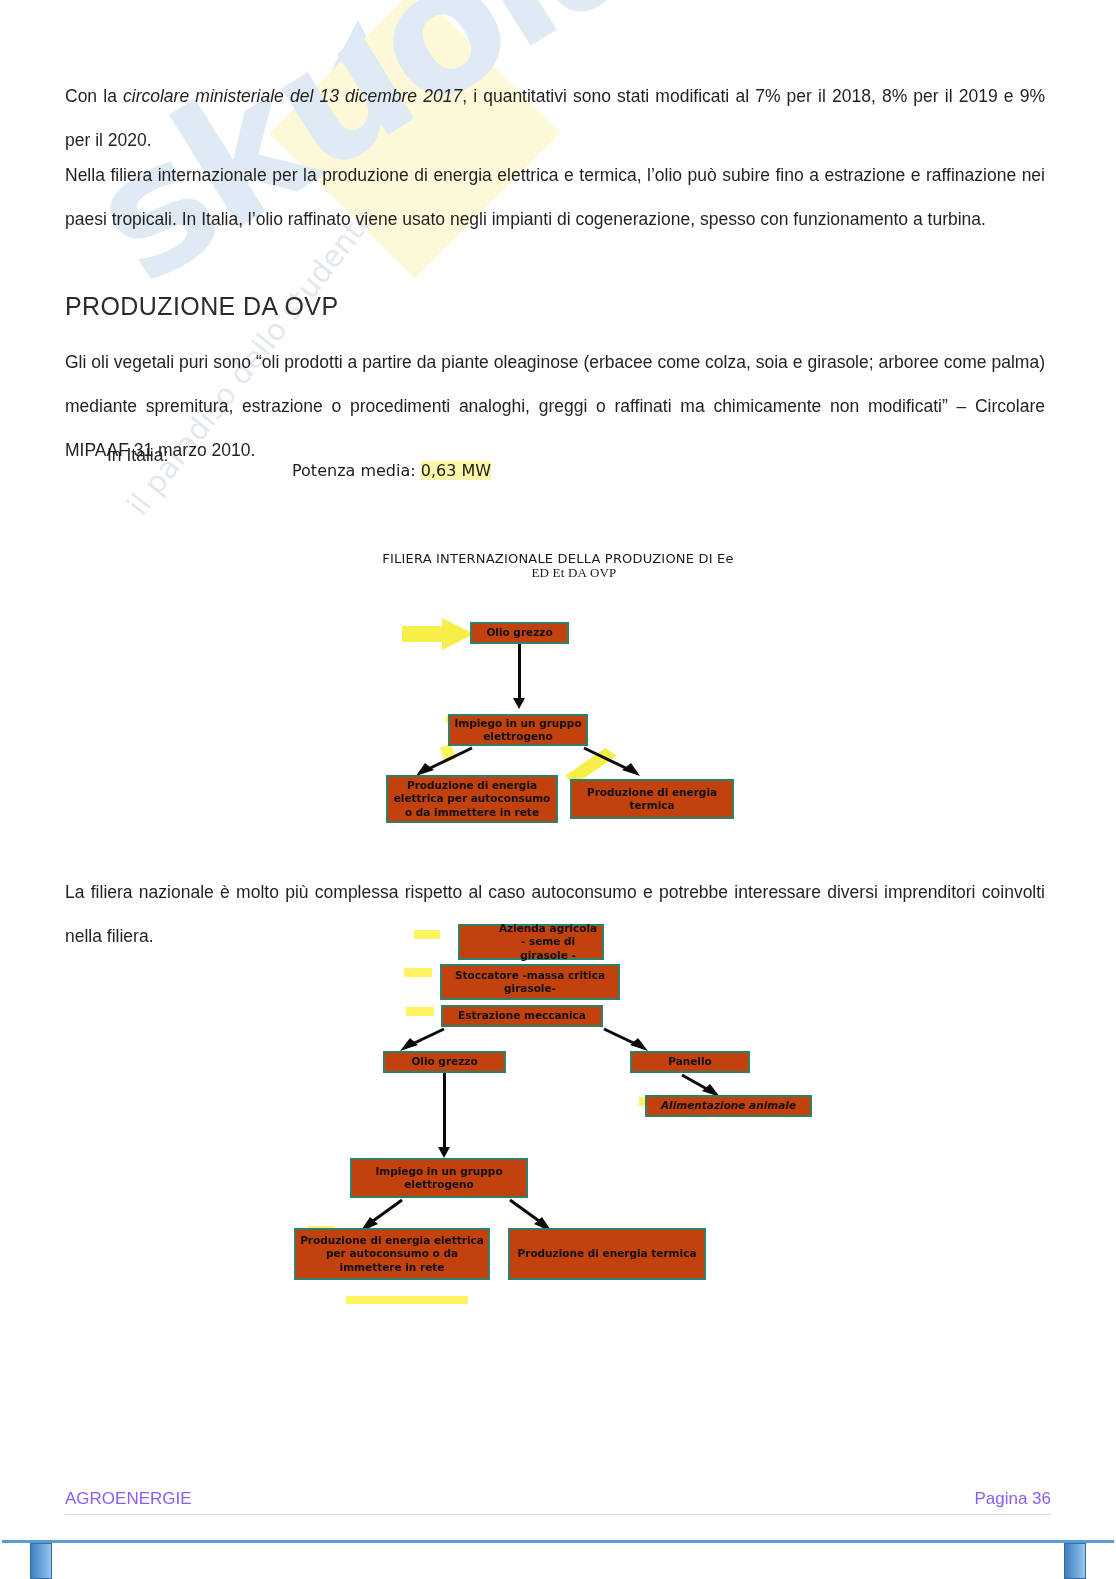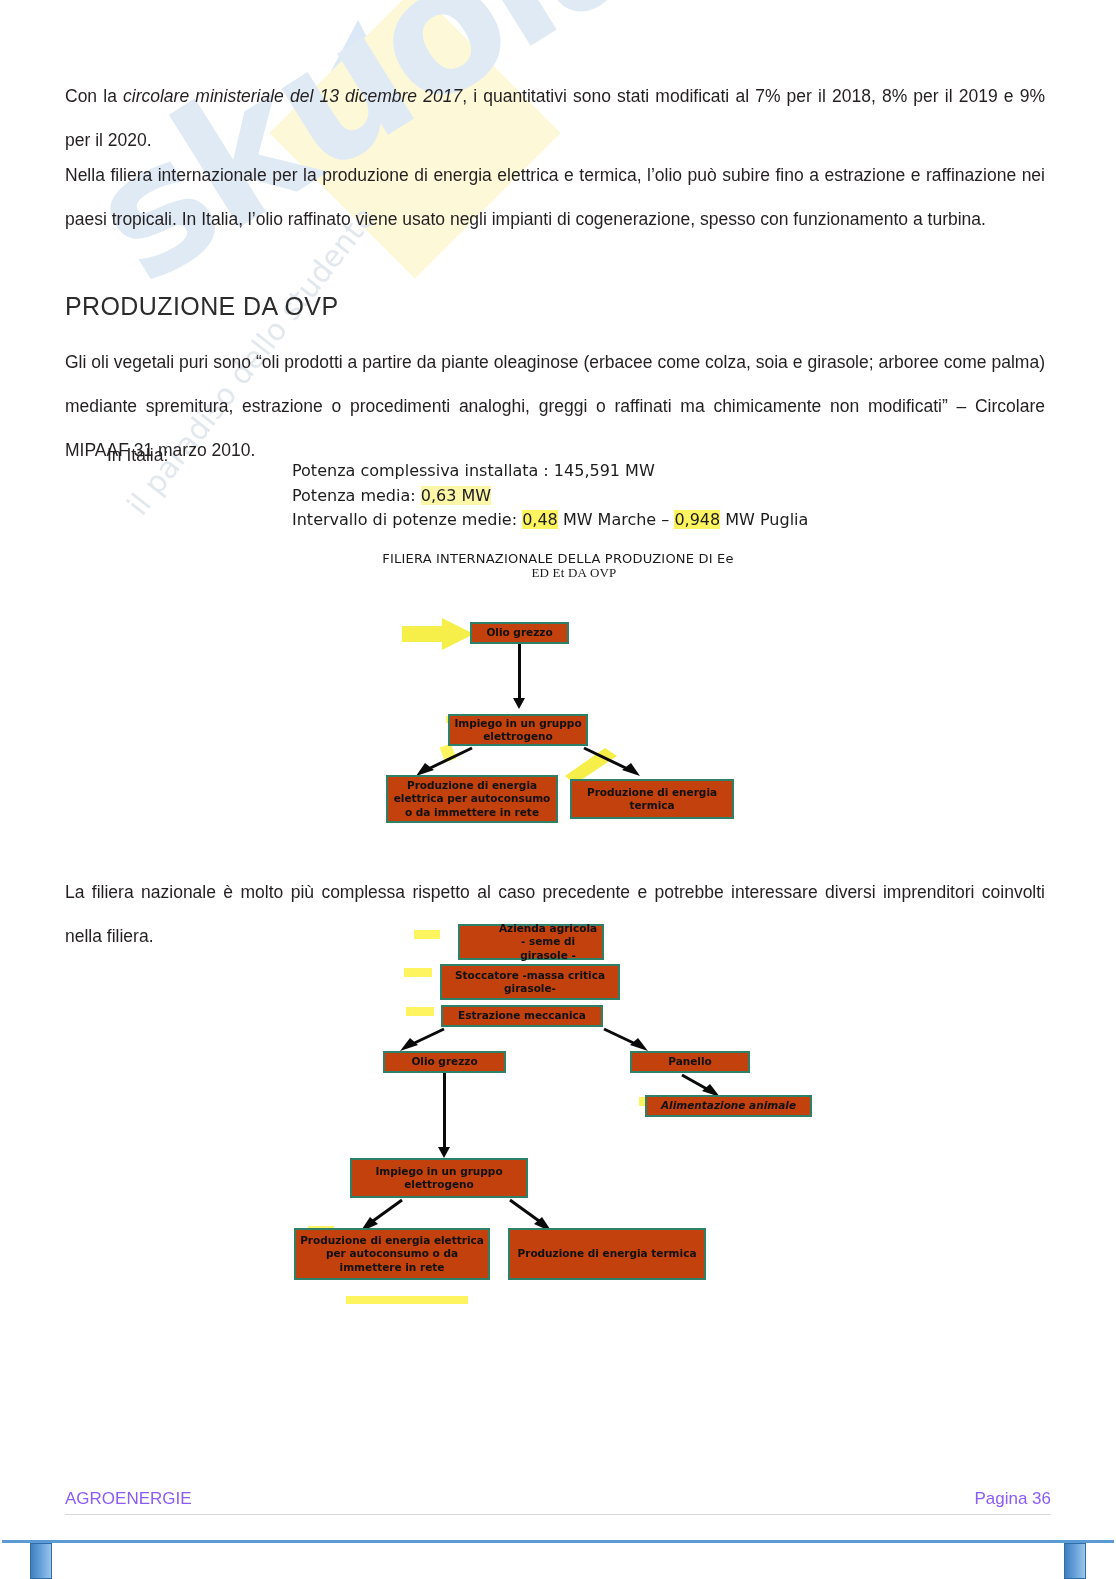--- a/index.html
+++ b/index.html
@@ -215,26 +215,24 @@
     <p class="para" style="top:56px;"><span>Con la </span><em>circolare ministeriale del 13 dicembre 2017</em><span>, i quantitativi sono stati modificati al 7% per il 2018, 8% per il 2019 e 9% per il 2020.</span></p>
 
     <p class="para" style="top:135px;">Nella filiera internazionale per la produzione di energia elettrica e termica, l’olio può subire fino a estrazione e raffinazione nei paesi tropicali. In Italia, l’olio raffinato viene usato negli impianti di cogenerazione, spesso con funzionamento a turbina.</p>
 
     <h1 class="h1" style="top:275px;">PRODUZIONE DA OVP</h1>
 
     <p class="para" style="top:322px;">Gli oli vegetali puri sono “oli prodotti a partire da piante oleaginose (erbacee come colza, soia e girasole; arboree come palma) mediante spremitura, estrazione o procedimenti analoghi, greggi o raffinati ma chimicamente non modificati” – Circolare MIPAAF 31 marzo 2010.</p>
 
     <p class="para left" style="top:415px;margin-left:42px;">In Italia:</p>
 
-    <p class="para" style="top:852px;">La filiera nazionale è molto più complessa rispetto al caso precedente e potrebbe interessare diversi imprenditori coinvolti nella filiera.</p>
+    <p class="para" style="top:852px;">La filiera nazionale è molto più complessa rispetto al caso autoconsumo e potrebbe interessare diversi imprenditori coinvolti nella filiera.</p>
 
     <div id="power-block">
-      <div><span>Potenza complessiva installata : </span><span>145,591 MW</span></div>
       <div><span>Potenza media: </span><span class="hl-soft">0,63 MW</span></div>
-      <div><span>Intervallo di potenze medie: </span><span class="hl">0,48</span><span> MW Marche – </span><span class="hl">0,948</span><span> MW Puglia</span></div>
     </div>
 
     <div style="position:absolute;left:0;top:0;width:1116px;height:0;">
 
       <div class="fc-title" style="top:552px;left:0;">FILIERA INTERNAZIONALE DELLA PRODUZIONE DI Ee</div>
       <div class="fc-title" style="top:566px;left:16px;font-family:Liberation Serif, serif;">ED Et DA OVP</div>
 
       <svg class="ybig-arrow" style="left:402px;top:618px;" width="72" height="32" viewBox="0 0 72 32">
         <polygon points="0,8 40,8 40,0 72,16 40,32 40,24 0,24" fill="#f6ef4a"></polygon>
       </svg>

